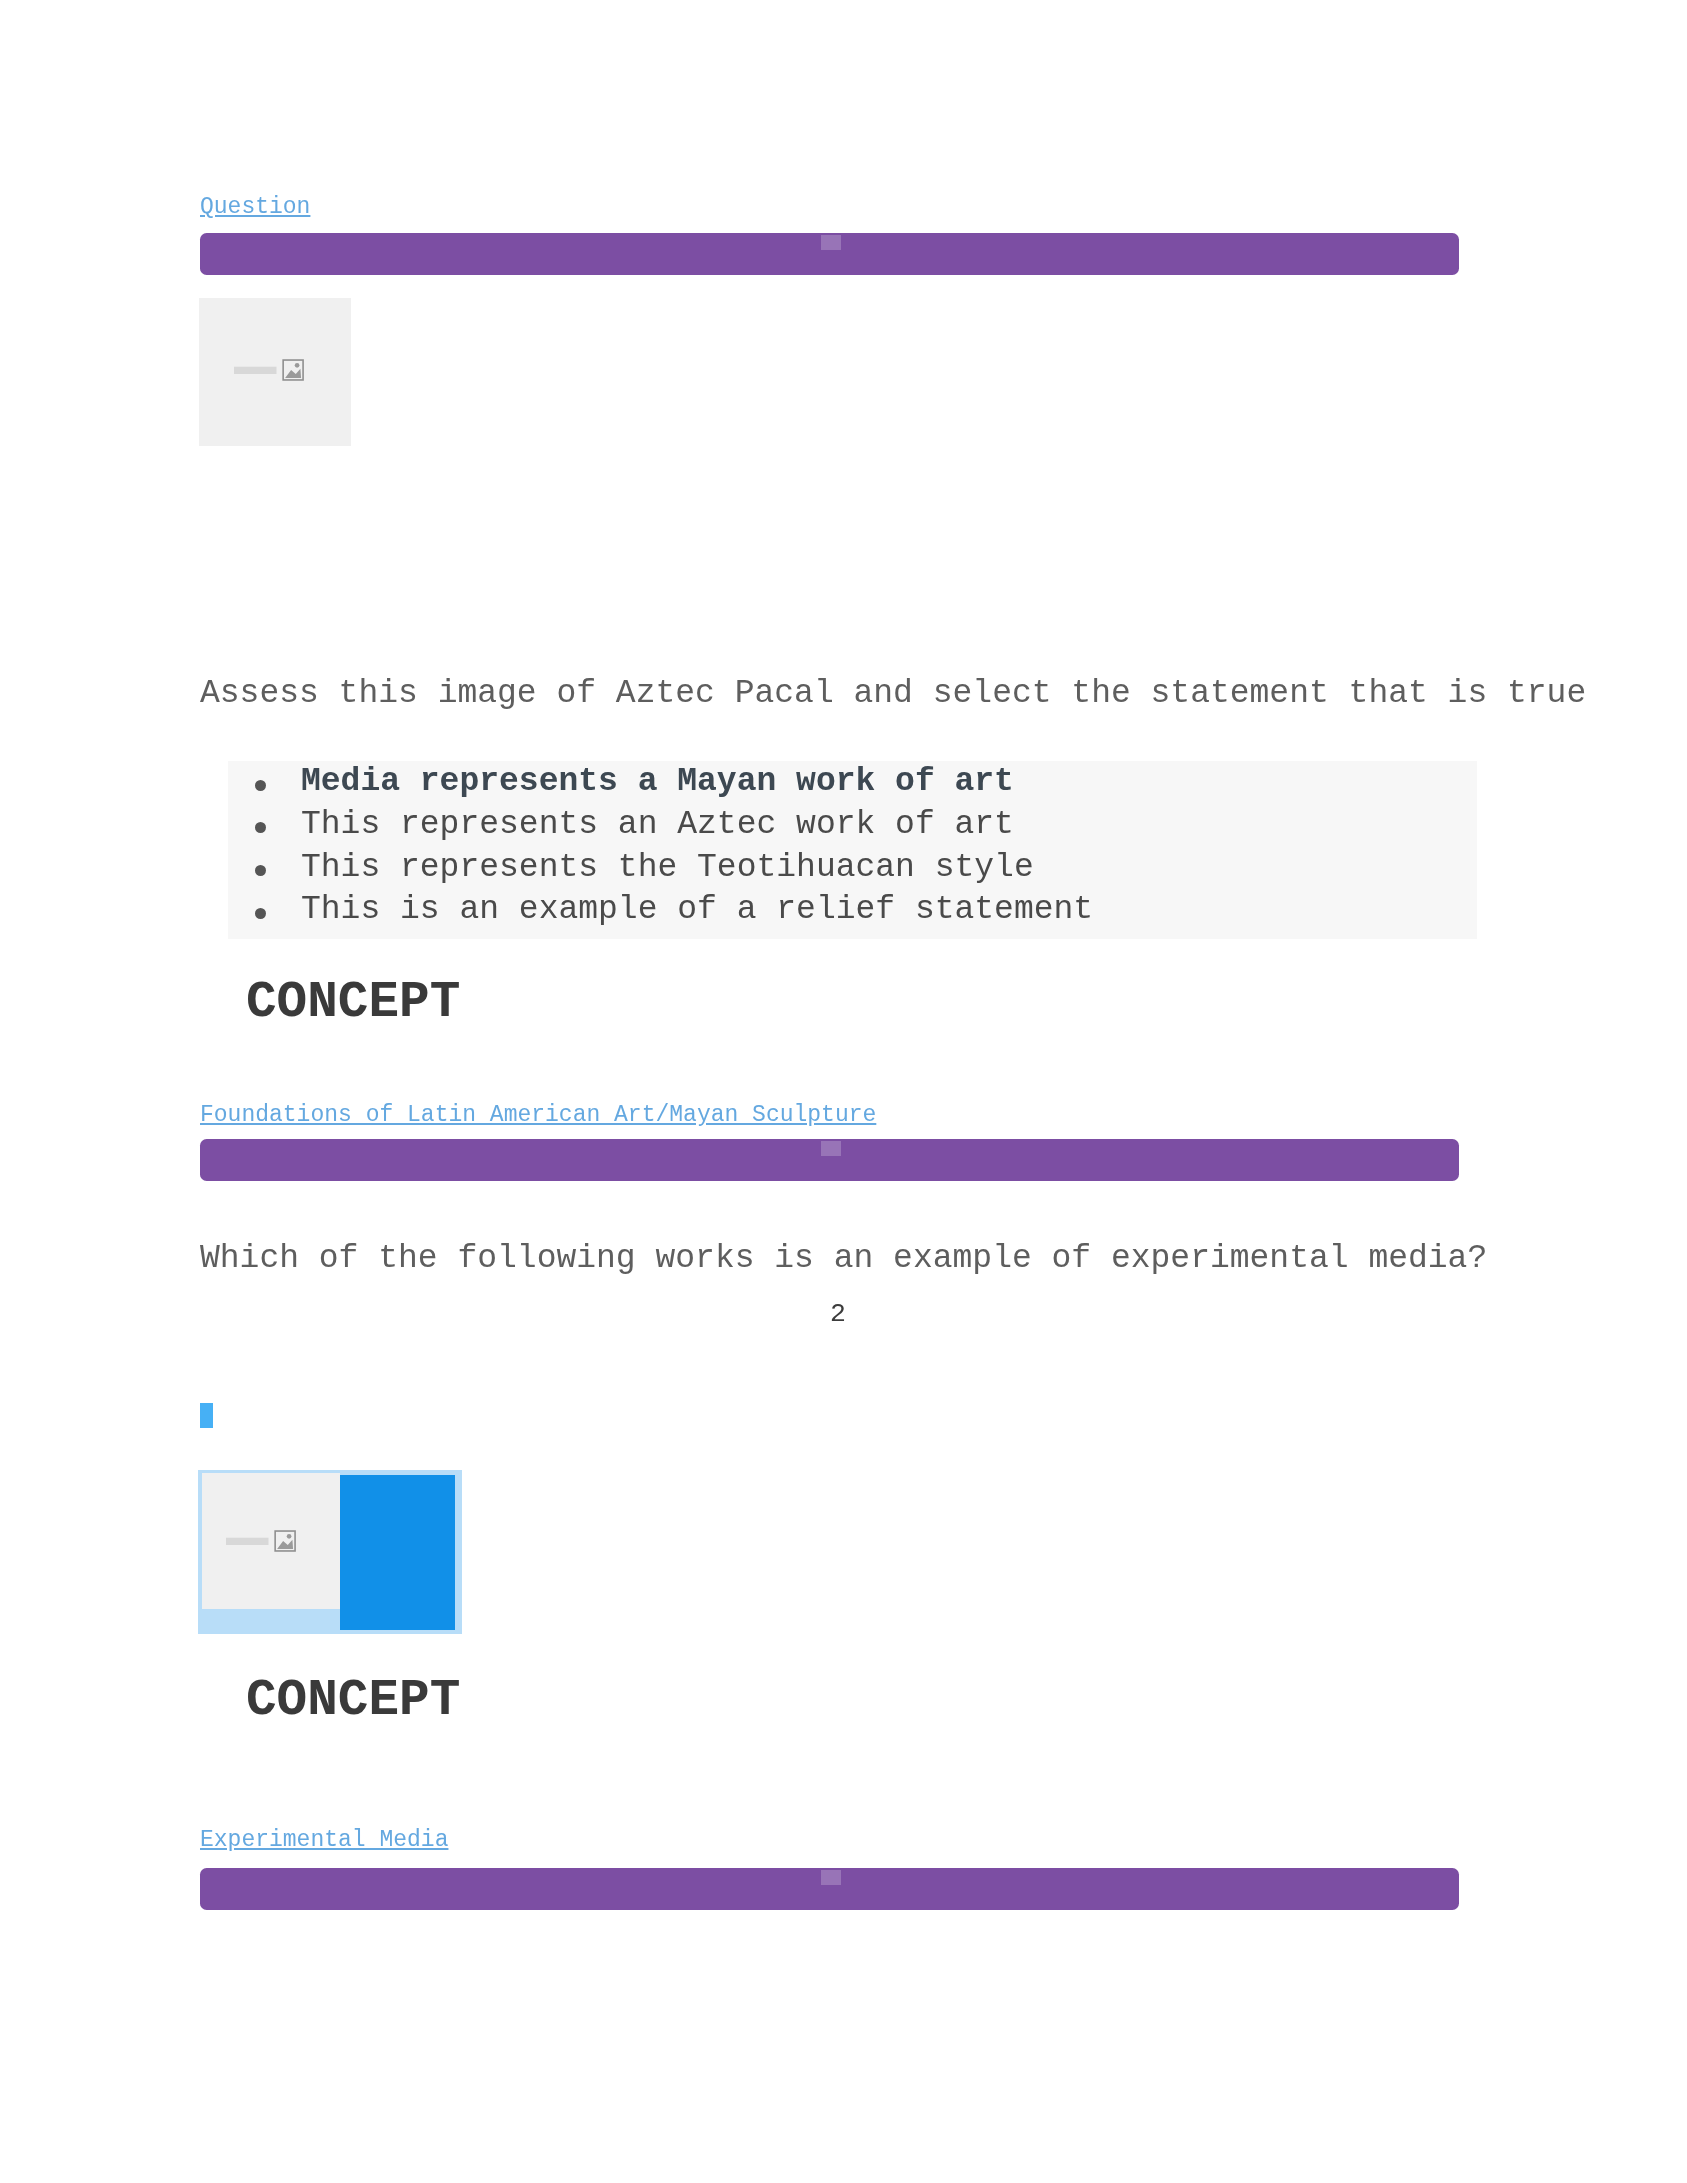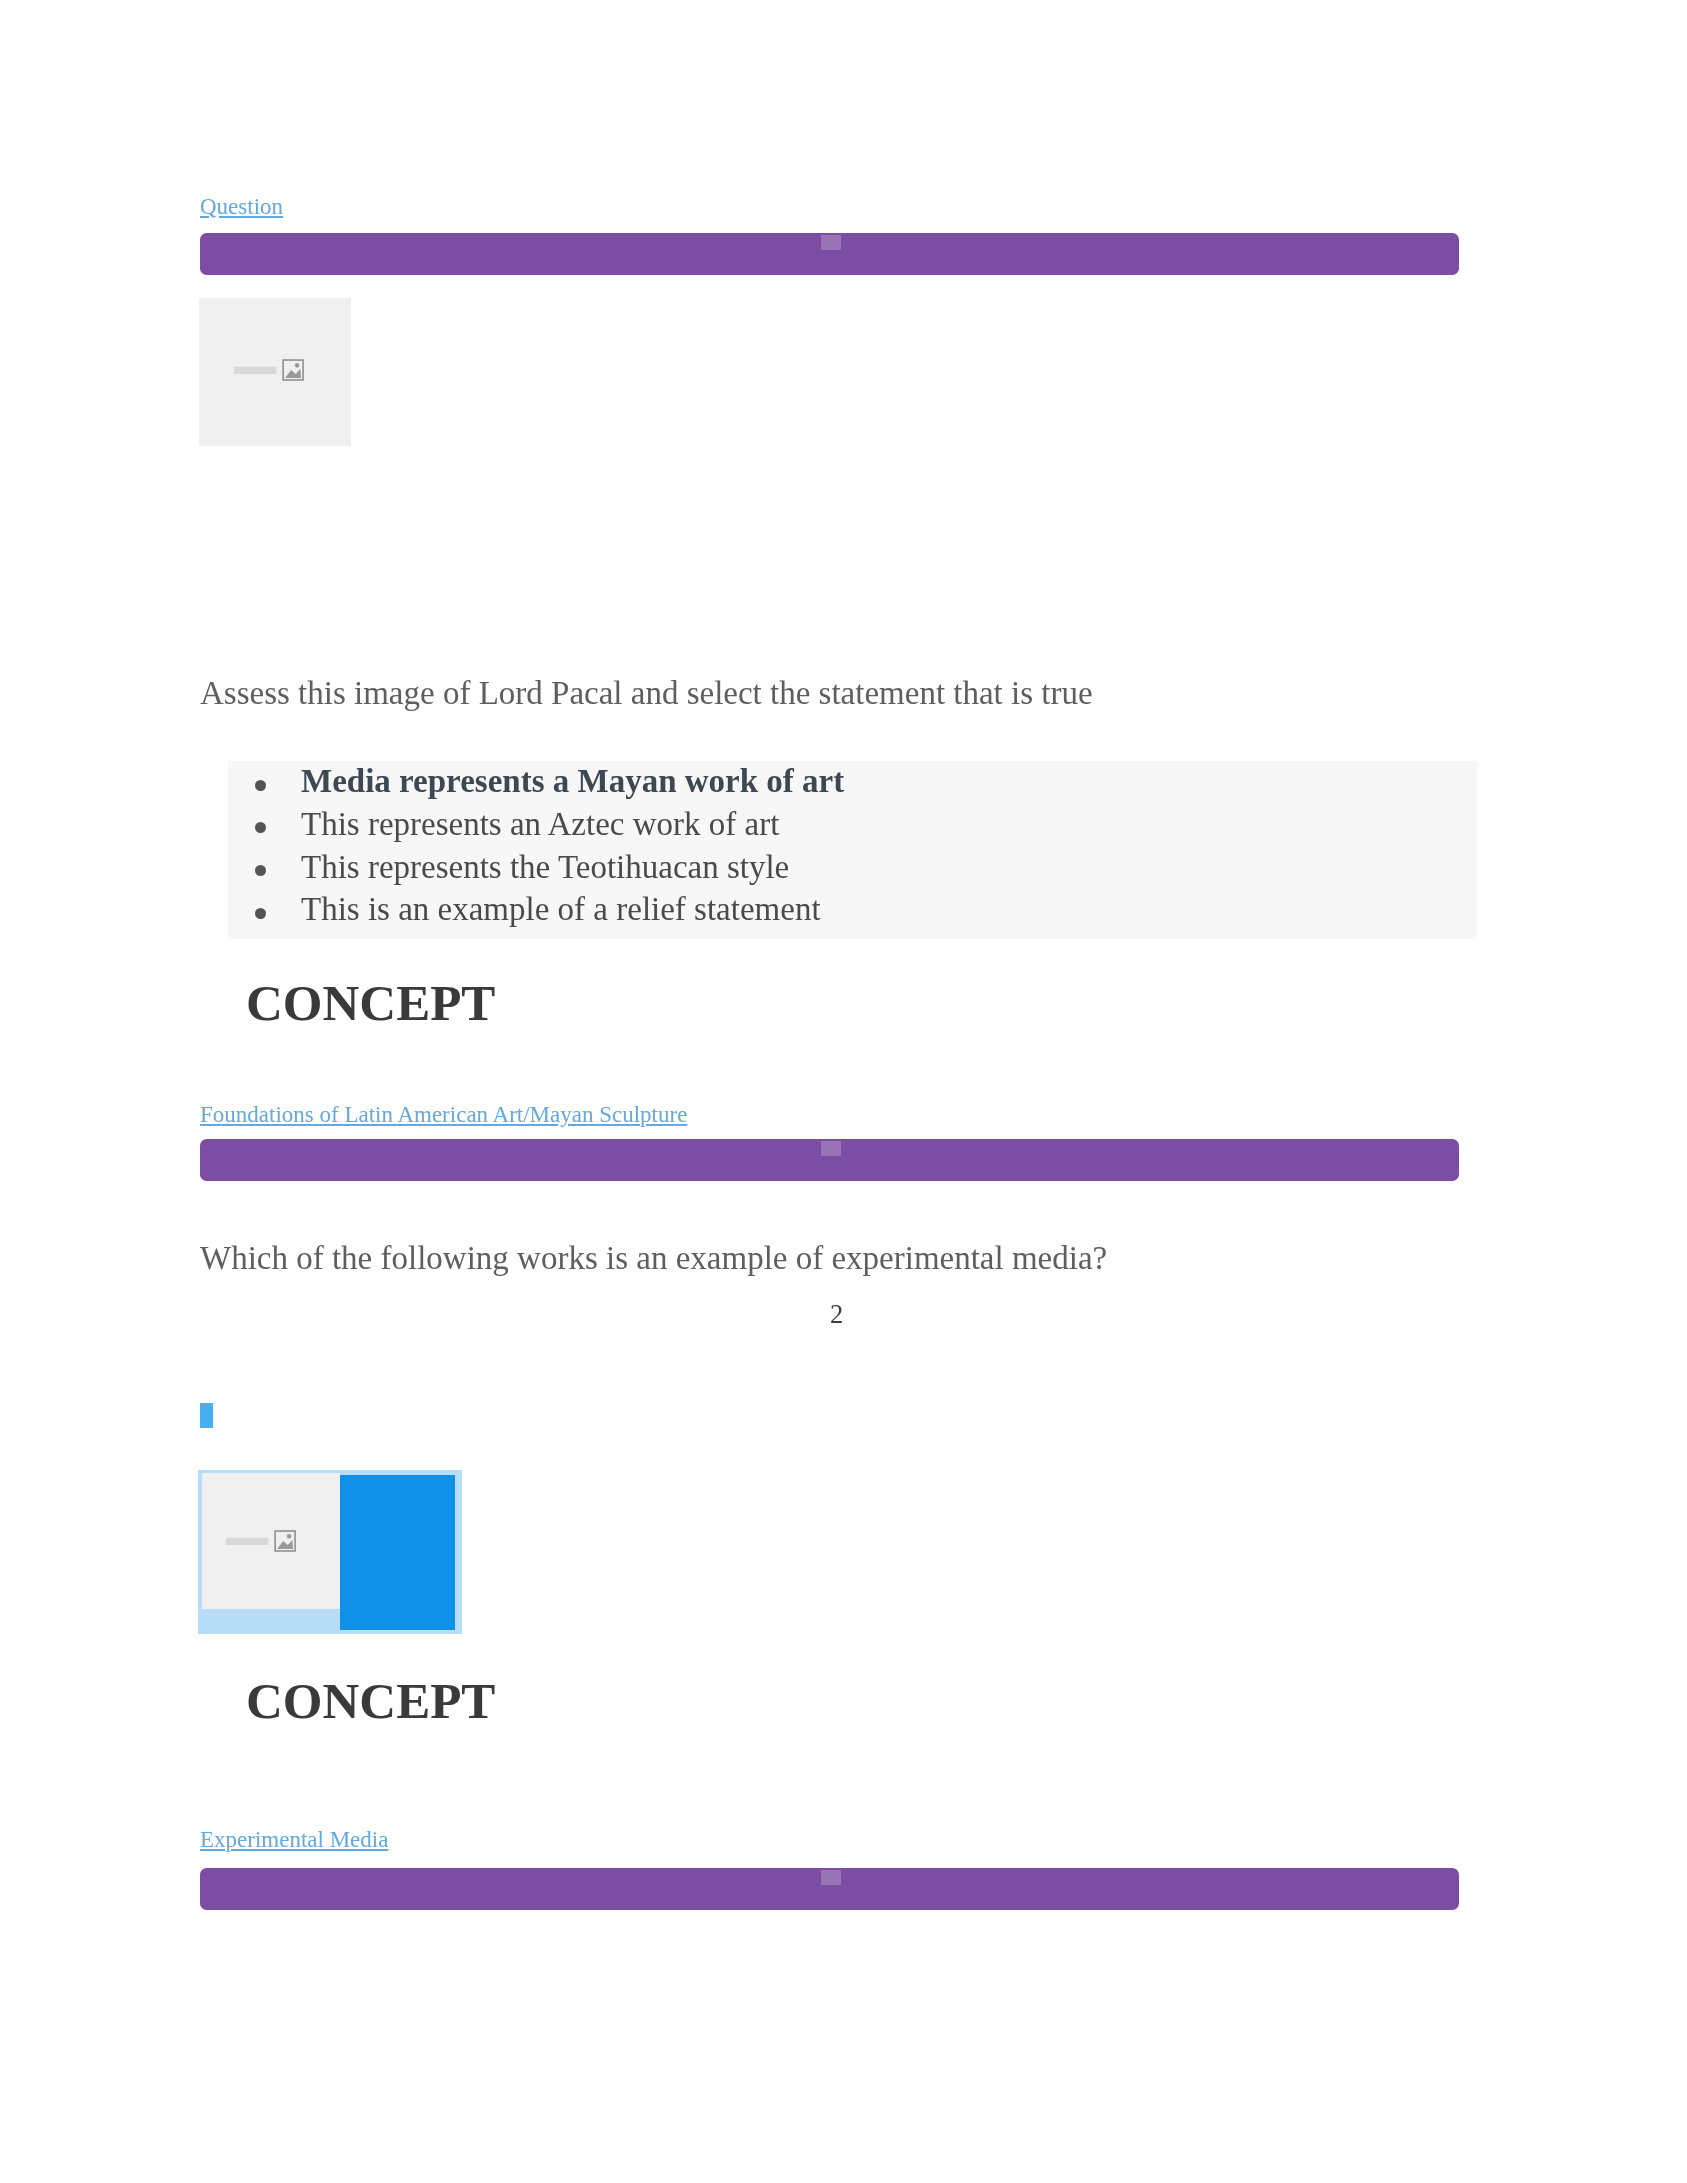--- a/index.html
+++ b/index.html
@@ -1,18 +1,18 @@
 <!DOCTYPE html>
 <html style="font-size:10.6px"><head>
 <meta charset="utf-8">
 <style>
   html,body{margin:0;padding:0;background:#ffffff;}
   body{width:1687px;height:2183px;}
   .page{position:relative;width:1687px;height:2121px;background:#fff;overflow:hidden;
-        font-family:Liberation Serif, serif;}
+        font-family:Liberation Mono, monospace;}
   .abs{position:absolute;}
   .link{color:#64a8e0;font-size:23px;text-decoration:underline;white-space:nowrap;}
   .bar{background:#7c4ea3;border-radius:6.6px;}
   .imgbox{background:#f0f0f0;}
   .qtext{font-size:33px;color:#5e5e5e;white-space:nowrap;}
   .panel{background:#f7f7f7;}
   .opt{font-size:33px;color:#4a4a4a;white-space:nowrap;}
   .optb{font-weight:bold;color:#3d4852;}
   .bullet{width:11.2px;height:11.2px;background:#555;border-radius:50%;}
   .concept{font-size:51px;font-weight:bold;color:#3a3a3a;margin-left:48px;}
@@ -31,21 +31,21 @@
 
   <div class="abs imgbox" style="left:199px;top:298px;width:152px;height:148px;">
     <svg class="brokenicon" style="left:31px;top:58px;" width="93" height="28" viewBox="0 0 140 42">
       <rect x="6" y="16" width="64" height="11" fill="#d8d8d8"></rect>
       <rect x="80" y="6" width="30" height="30" fill="none" stroke="#8f8f8f" stroke-width="2.4"></rect>
       <path d="M83 33 L92 21 L99 27 L106 19 L107 33 Z" fill="#9a9a9a"></path>
       <circle cx="101" cy="14" r="3.5" fill="#9a9a9a"></circle>
     </svg>
   </div>
 
-  <div class="abs qtext" style="left:200px;top:675px;">Assess this image of Lord Pacal and select the statement that is true</div>
+  <div class="abs qtext" style="left:200px;top:675px;">Assess this image of Aztec Pacal and select the statement that is true</div>
 
   <div class="abs panel" style="left:228px;top:761px;width:1249px;height:178px;"></div>
 
   <div class="abs bullet" style="left:255px;top:780px;"></div>
   <div class="abs opt optb" style="left:301px;top:763px;">Media represents a Mayan work of art</div>
   <div class="abs bullet" style="left:255px;top:822px;"></div>
   <div class="abs opt" style="left:301px;top:806px;">This represents an Aztec work of art</div>
   <div class="abs bullet" style="left:255px;top:865px;"></div>
   <div class="abs opt" style="left:301px;top:849px;">This represents the Teotihuacan style</div>
   <div class="abs bullet" style="left:255px;top:908px;"></div>

